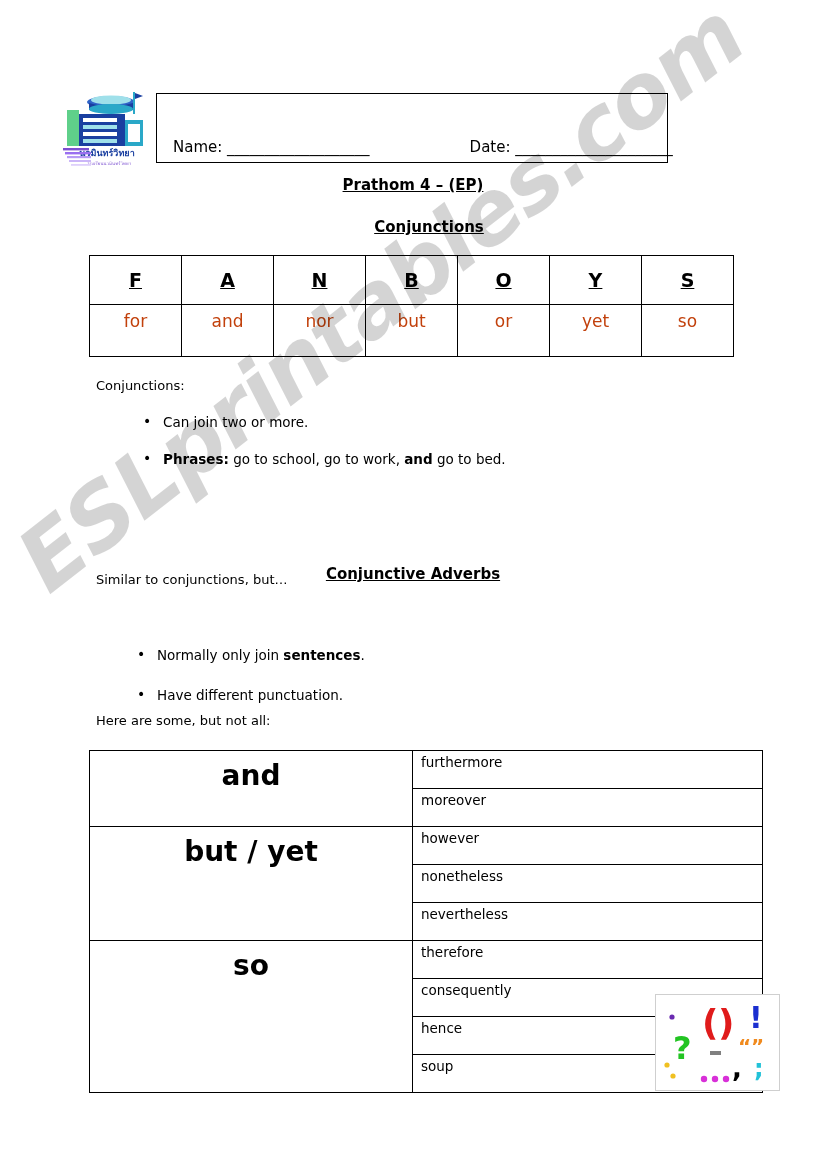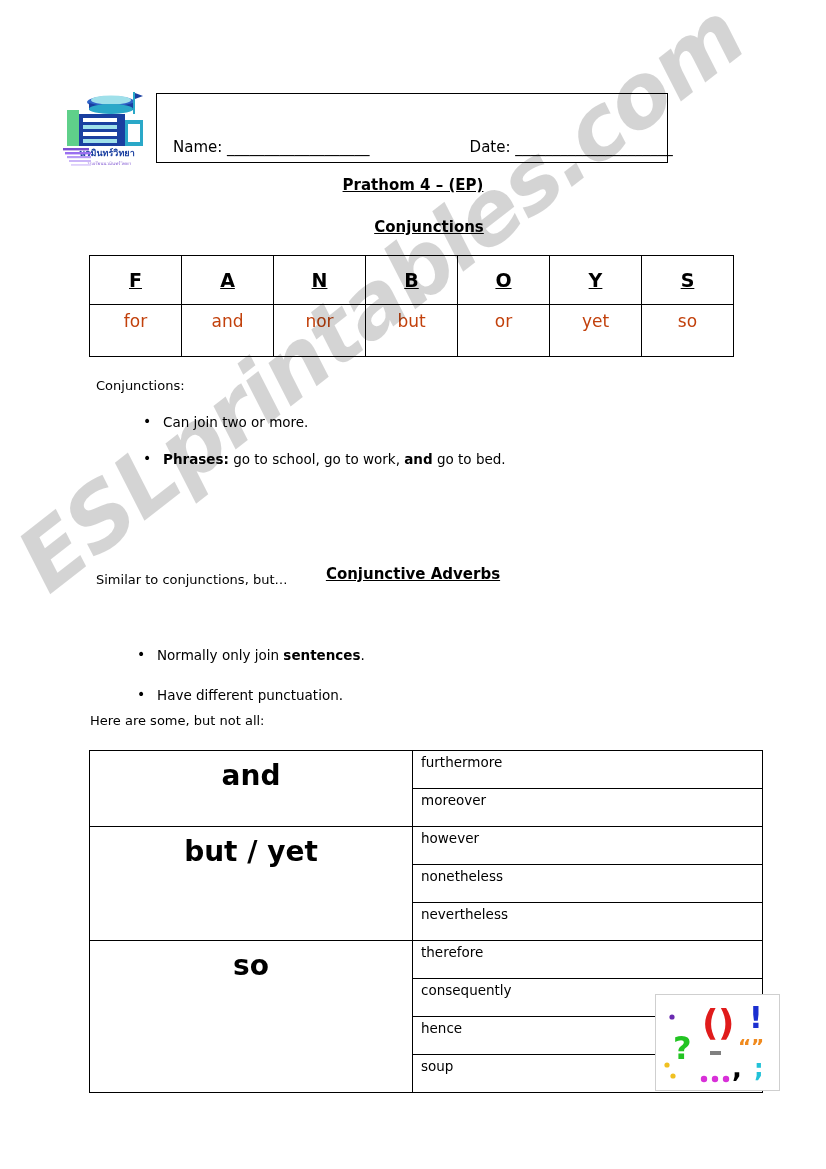--- a/index.html
+++ b/index.html
@@ -132,21 +132,21 @@
   
   .body-text {
     position: absolute;
     font-family: "DejaVu Sans", sans-serif;
     font-size: 13px;
     color: #000;
     white-space: nowrap;
   }
   #lbl-conjunctions { left: 96px; top: 378px; }
   #lbl-similar     { left: 96px; top: 572px; }
-  #lbl-heresome    { left: 90px; top: 713px; }
+  #lbl-heresome    { left: 96px; top: 713px; }
 
   ul.bullets {
     position: absolute;
     margin: 0;
     padding: 0;
     list-style: none;
     font-family: "DejaVu Sans", sans-serif;
     font-size: 13.5px;
   }
   ul.bullets li {

